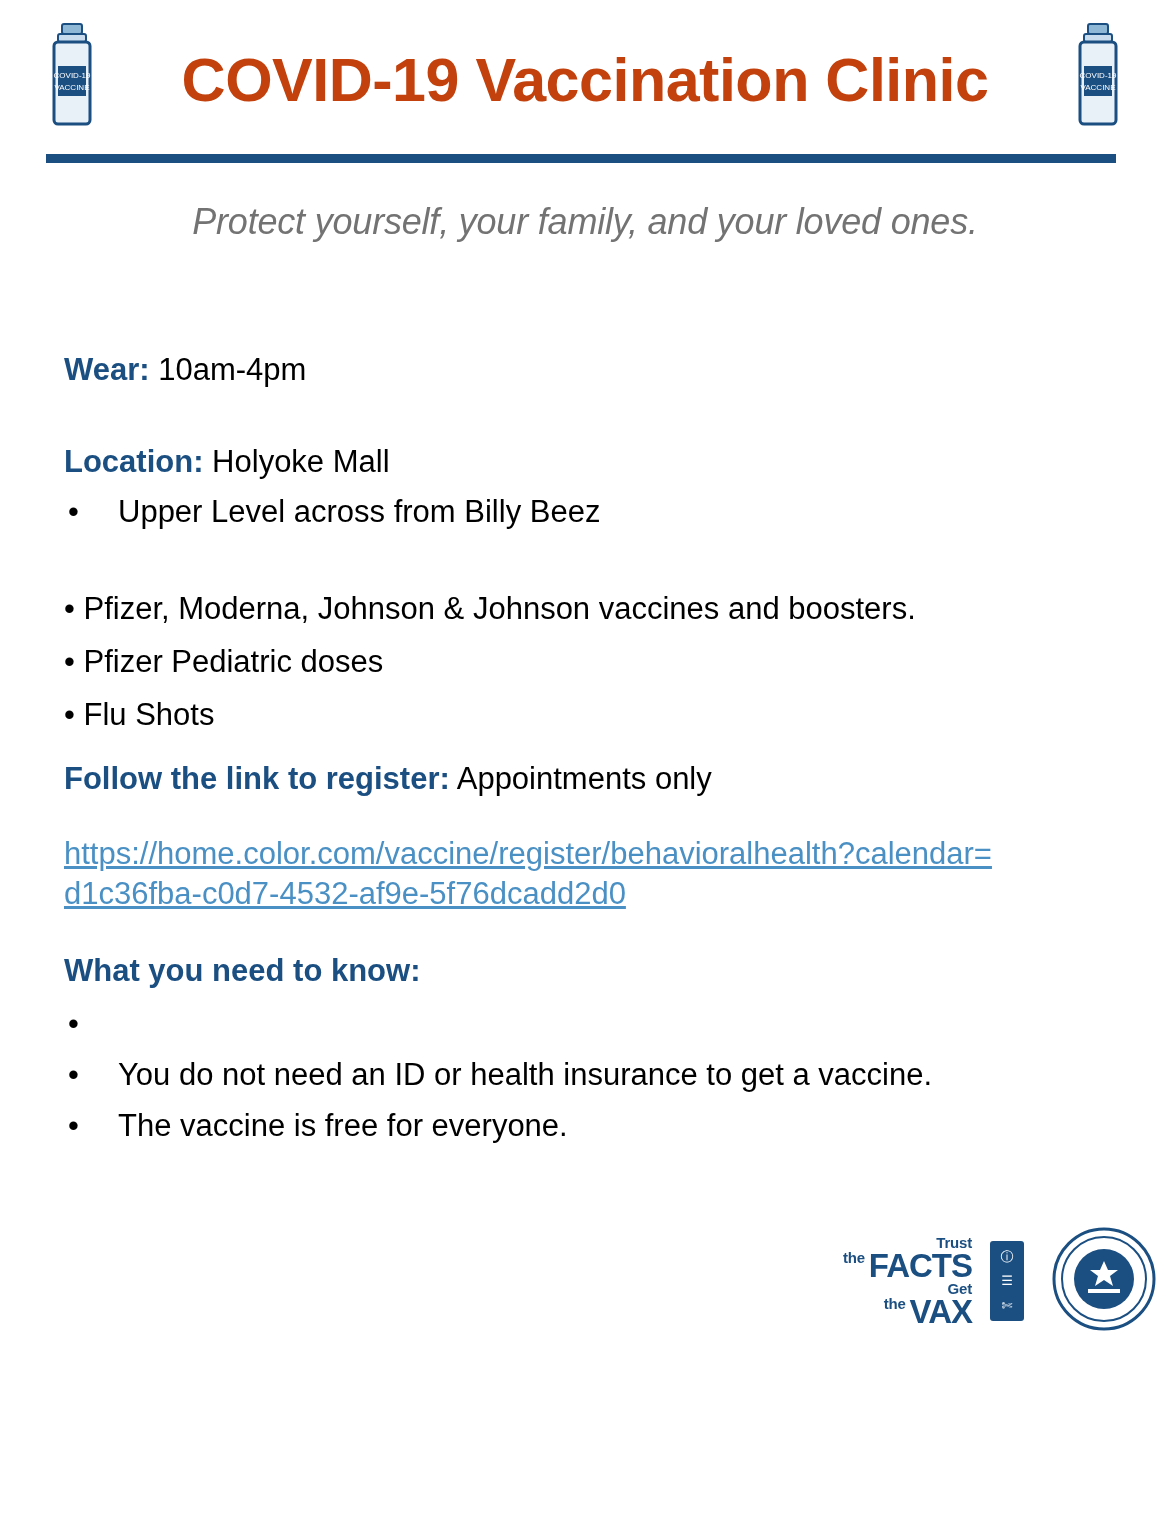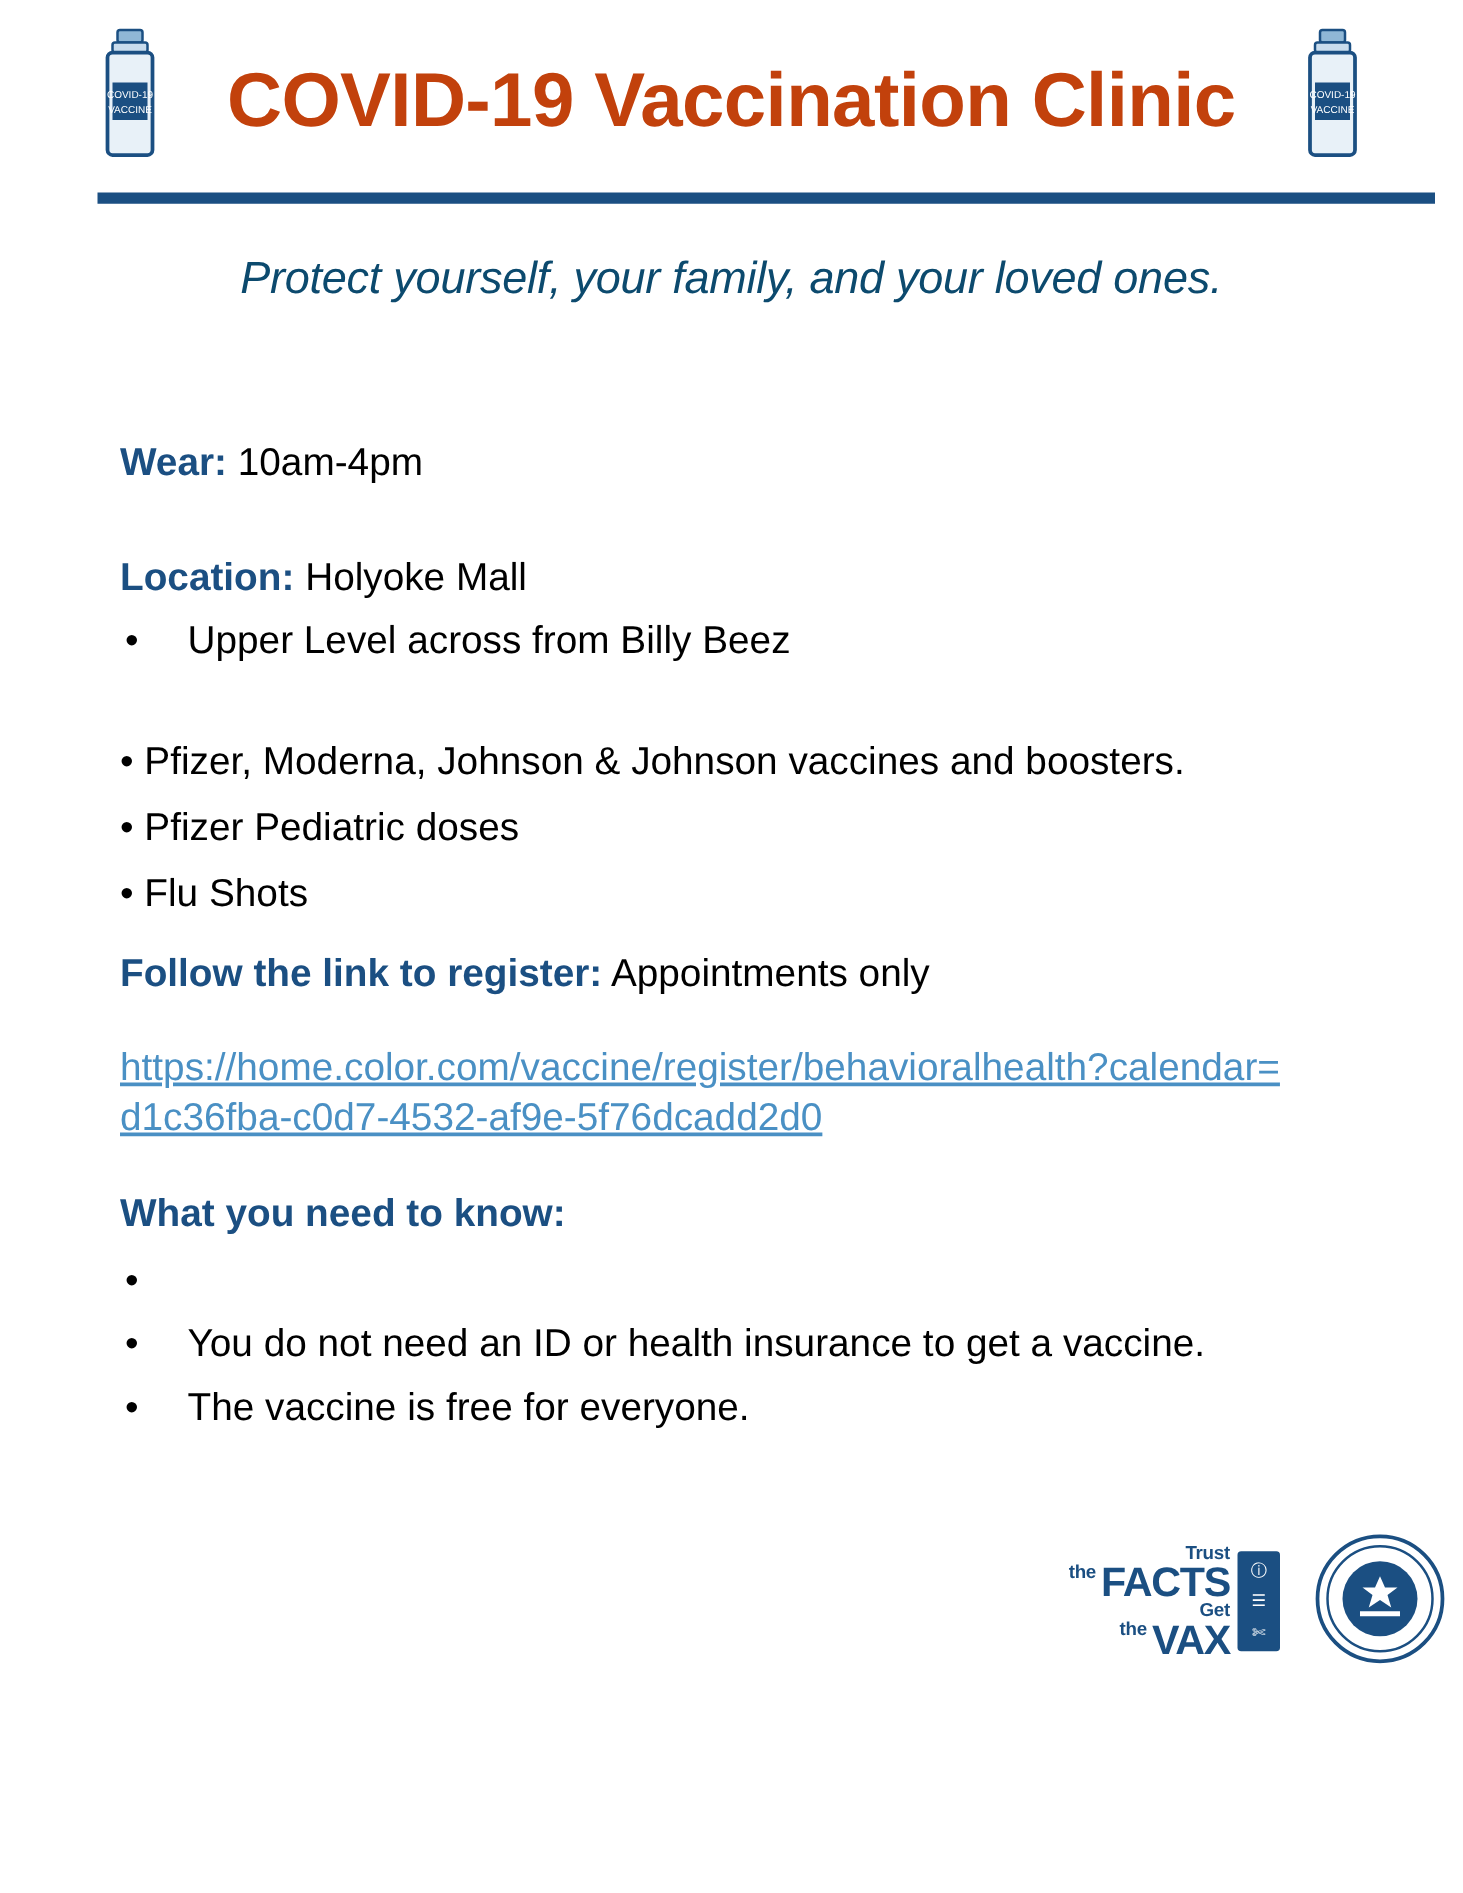--- a/index.html
+++ b/index.html
@@ -13,21 +13,21 @@
     font-family: "Liberation Sans", sans-serif;
     color: #000000;
     position: relative;
     overflow: hidden;
   }
   .page {
     position: relative;
     width: 1170px;
     height: 1355px;
     box-sizing: border-box;
-    padding: 0 76px;
+    padding: 0 44px;
   }
 
   
   .header {
     position: relative;
     height: 150px;
     display: flex;
     align-items: center;
     justify-content: center;
   }
@@ -54,21 +54,21 @@
     height: 9px;
     background: #1b4f82;
     margin: 4px 0 0 0;
     width: 1070px;
     margin-left: 2px;
   }
 
   .tagline {
     font-size: 36px;
     font-style: italic;
-    color: #0c4a6e;
+    color: #737373;
     text-align: center;
     margin-top: 38px;
     letter-spacing: -0.2px;
   }
 
   
   .content {
     margin-top: 54px;
     padding-left: 20px;
   }
@@ -127,20 +127,21 @@
     bottom: 22px;
     height: 110px;
   }
   .facts-logo {
     position: absolute;
     right: 146px;
     bottom: 6px;
     display: flex;
     align-items: center;
     height: 92px;
+    gap: 12px;
   }
   .facts-text {
     text-align: right;
     line-height: 1;
     margin-right: 6px;
   }
   .facts-text .small {
     font-size: 15px;
     color: #1b4f82;
     font-weight: bold;

